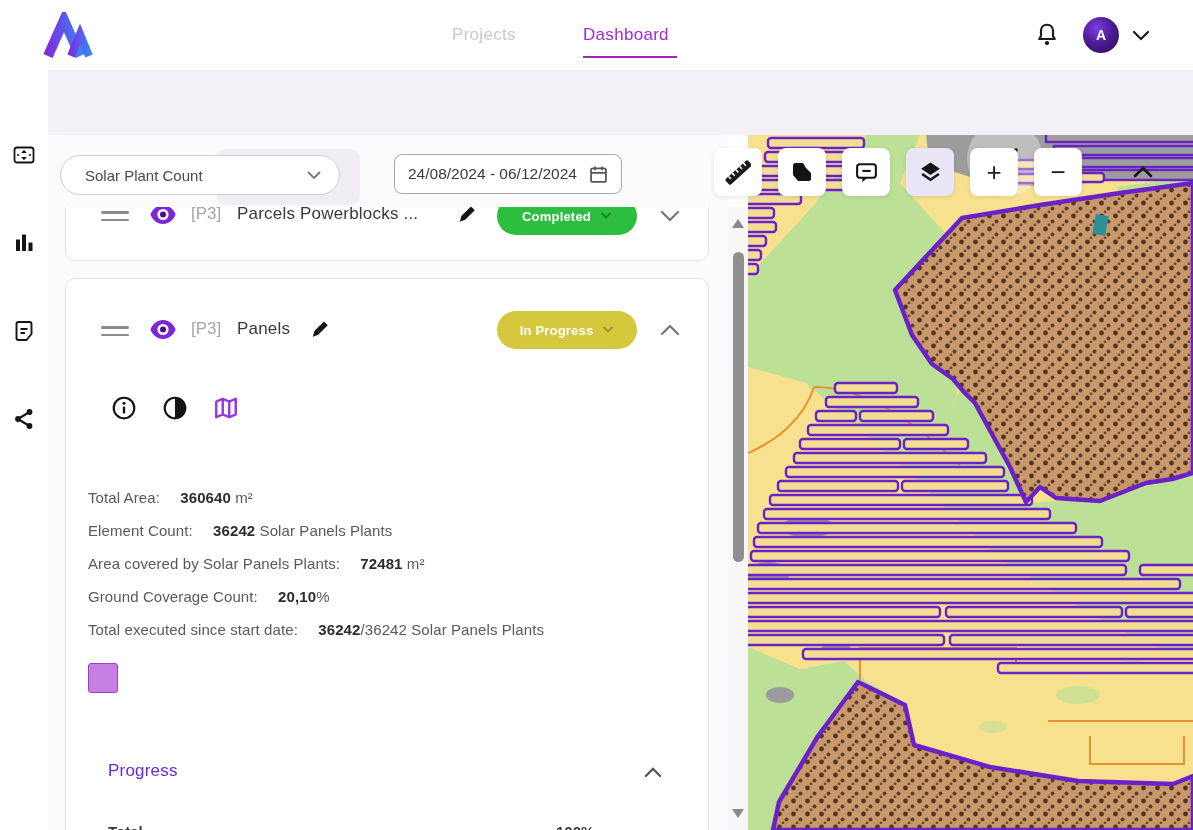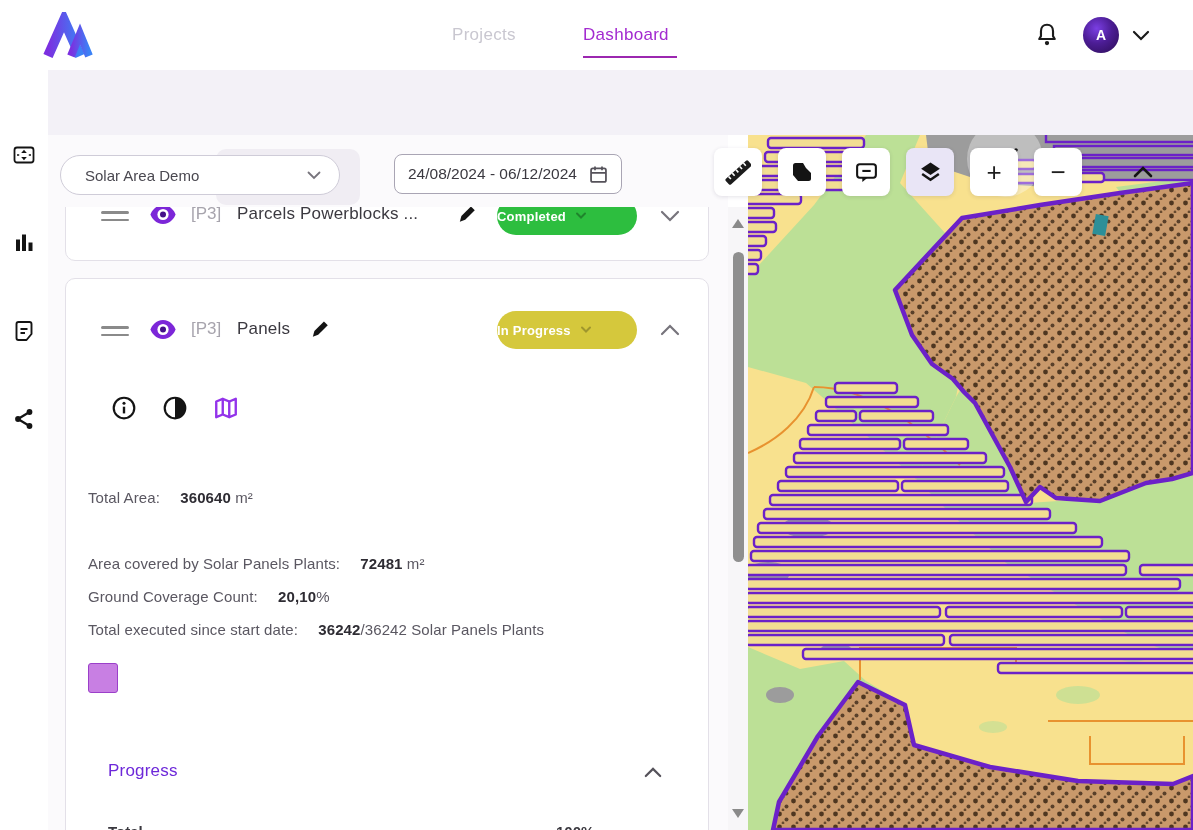--- a/index.html
+++ b/index.html
@@ -47,21 +47,21 @@
 
   .card { background:#fff; border:1px solid #e3e0e8; border-radius:10px; }
   #card1 { left:65px; top:196px; width:644px; height:65px; z-index:2; }
   #card2 { left:65px; top:278px; width:644px; height:600px; z-index:2; }
 
   .drag-handle { width:28px; }
   .drag-handle span { display:block; height:2.5px; background:#8a8a8a; border-radius:2px; margin-bottom:5px; }
   .code-label { font-size:17px; color:#a7a4ad; font-weight:500; }
   .layer-title { font-size:17px; color:#3b3940; font-weight:500; letter-spacing:.2px; }
   .pill { height:38px; width:140px; border-radius:19px; display:flex; align-items:center;
-    justify-content:flex-start; gap:9px; color:#fff; font-size:13px; font-weight:700; letter-spacing:.2px; }
+    justify-content:center; gap:9px; color:#fff; font-size:13px; font-weight:700; letter-spacing:.2px; }
   .pill.green { background:#2dbe3f; }
   .pill.yellow { background:#d5c83c; }
 
   .stat-line { font-size:15px; color:#5a5761; letter-spacing:.1px; white-space:pre; }
   .stat-line b { color:#2e2c33; font-weight:700;margin-left:16px; }
   #legend-swatch { width:30px; height:30px; background:#c87fe3; border:1.5px solid #9b3fc9; border-radius:3px; }
   #progress-title { font-size:17px; color:#6d28d9; font-weight:400; letter-spacing:.2px; }
   .prog-row-label { font-size:15px; font-weight:700; color:#3a383f; }
 
   
@@ -101,21 +101,21 @@
     <div id="avatar" class="abs">
       <span>A</span>
     </div>
     <svg class="abs" style="left:1132px;top:30px" width="18" height="12" viewBox="0 0 18 12">
       <path d="M2 2 L9 9 L16 2" fill="none" stroke="#1b1b1b" stroke-width="2.2" stroke-linecap="round"></path>
     </svg>
   </div>
 
   <div id="subheader" class="abs">
     <div id="project-select" class="abs">
-      <span>Solar Area Demo</span>
+      <span>Solar Plant Count</span>
       <span class="grow"></span>
       <svg width="14" height="9" viewBox="0 0 14 9">
         <path d="M1.5 1.5 L7 7 L12.5 1.5" fill="none" stroke="#77747c" stroke-width="1.8" stroke-linecap="round"></path>
       </svg>
     </div>
     <div id="date-range" class="abs">
       <span>24/08/2024 - 06/12/2024</span>
       <span class="grow"></span>
       <svg width="21" height="21" viewBox="0 0 24 24">
         <rect x="3.5" y="5" width="17" height="15.5" rx="2" fill="none" stroke="#55525a" stroke-width="2"></rect>
@@ -253,20 +253,21 @@
     <svg class="abs" style="left:96px;top:116px" width="26" height="26" viewBox="0 0 24 24">
       <circle cx="12" cy="12" r="9.5" fill="none" stroke="#141414" stroke-width="2"></circle>
       <path d="M12 2.5 A9.5 9.5 0 0 1 12 21.5 Z" fill="#141414"></path>
     </svg>
     <svg class="abs" style="left:146px;top:116px" width="28" height="26" viewBox="0 0 24 24">
       <path d="M3 6 L9 3.5 L15 6 L21 3.5 V18 L15 20.5 L9 18 L3 20.5 Z" fill="none" stroke="#9333ea" stroke-width="2.2" stroke-linejoin="round"></path>
       <path d="M9 3.5 V18 M15 6 V20.5" stroke="#9333ea" stroke-width="2.2"></path>
     </svg>
 
     <div class="abs stat-line" style="left:22px;top:210px"><span>Total Area: </span><b>360640</b><span> m²</span></div>
+    <div class="abs stat-line" style="left:22px;top:243px"><span>Element Count: </span><b>36242</b><span> Solar Panels Plants</span></div>
     <div class="abs stat-line" style="left:22px;top:276px"><span>Area covered by Solar Panels Plants: </span><b>72481</b><span> m²</span></div>
     <div class="abs stat-line" style="left:22px;top:309px"><span>Ground Coverage Count: </span><b>20,10</b><span>%</span></div>
     <div class="abs stat-line" style="left:22px;top:342px"><span>Total executed since start date: </span><b>36242</b><span>/36242 Solar Panels Plants</span></div>
 
     <div id="legend-swatch" class="abs" style="left:22px;top:384px"></div>
 
     <div id="progress-title" class="abs" style="left:42px;top:482px">Progress</div>
     <svg class="abs" style="left:578px;top:488px" width="18" height="11" viewBox="0 0 20 12">
       <path d="M2 10 L10 2 L18 10" fill="none" stroke="#55525a" stroke-width="2.4" stroke-linecap="round"></path>
     </svg>

